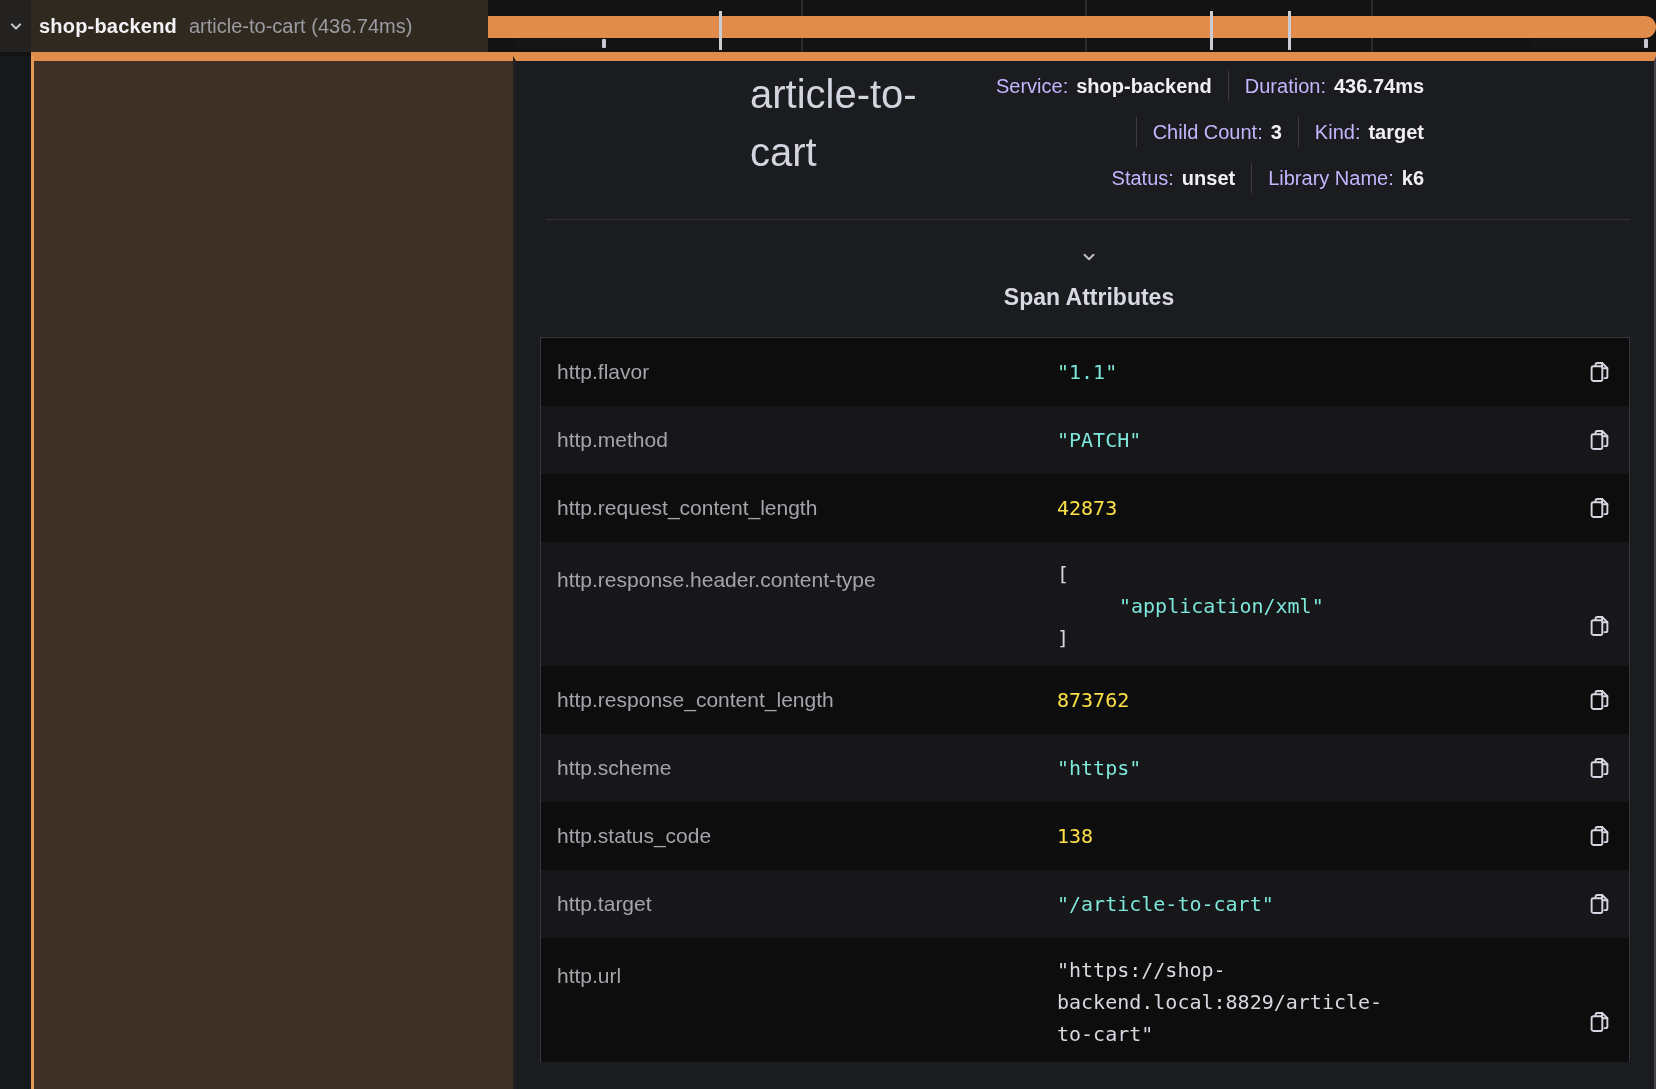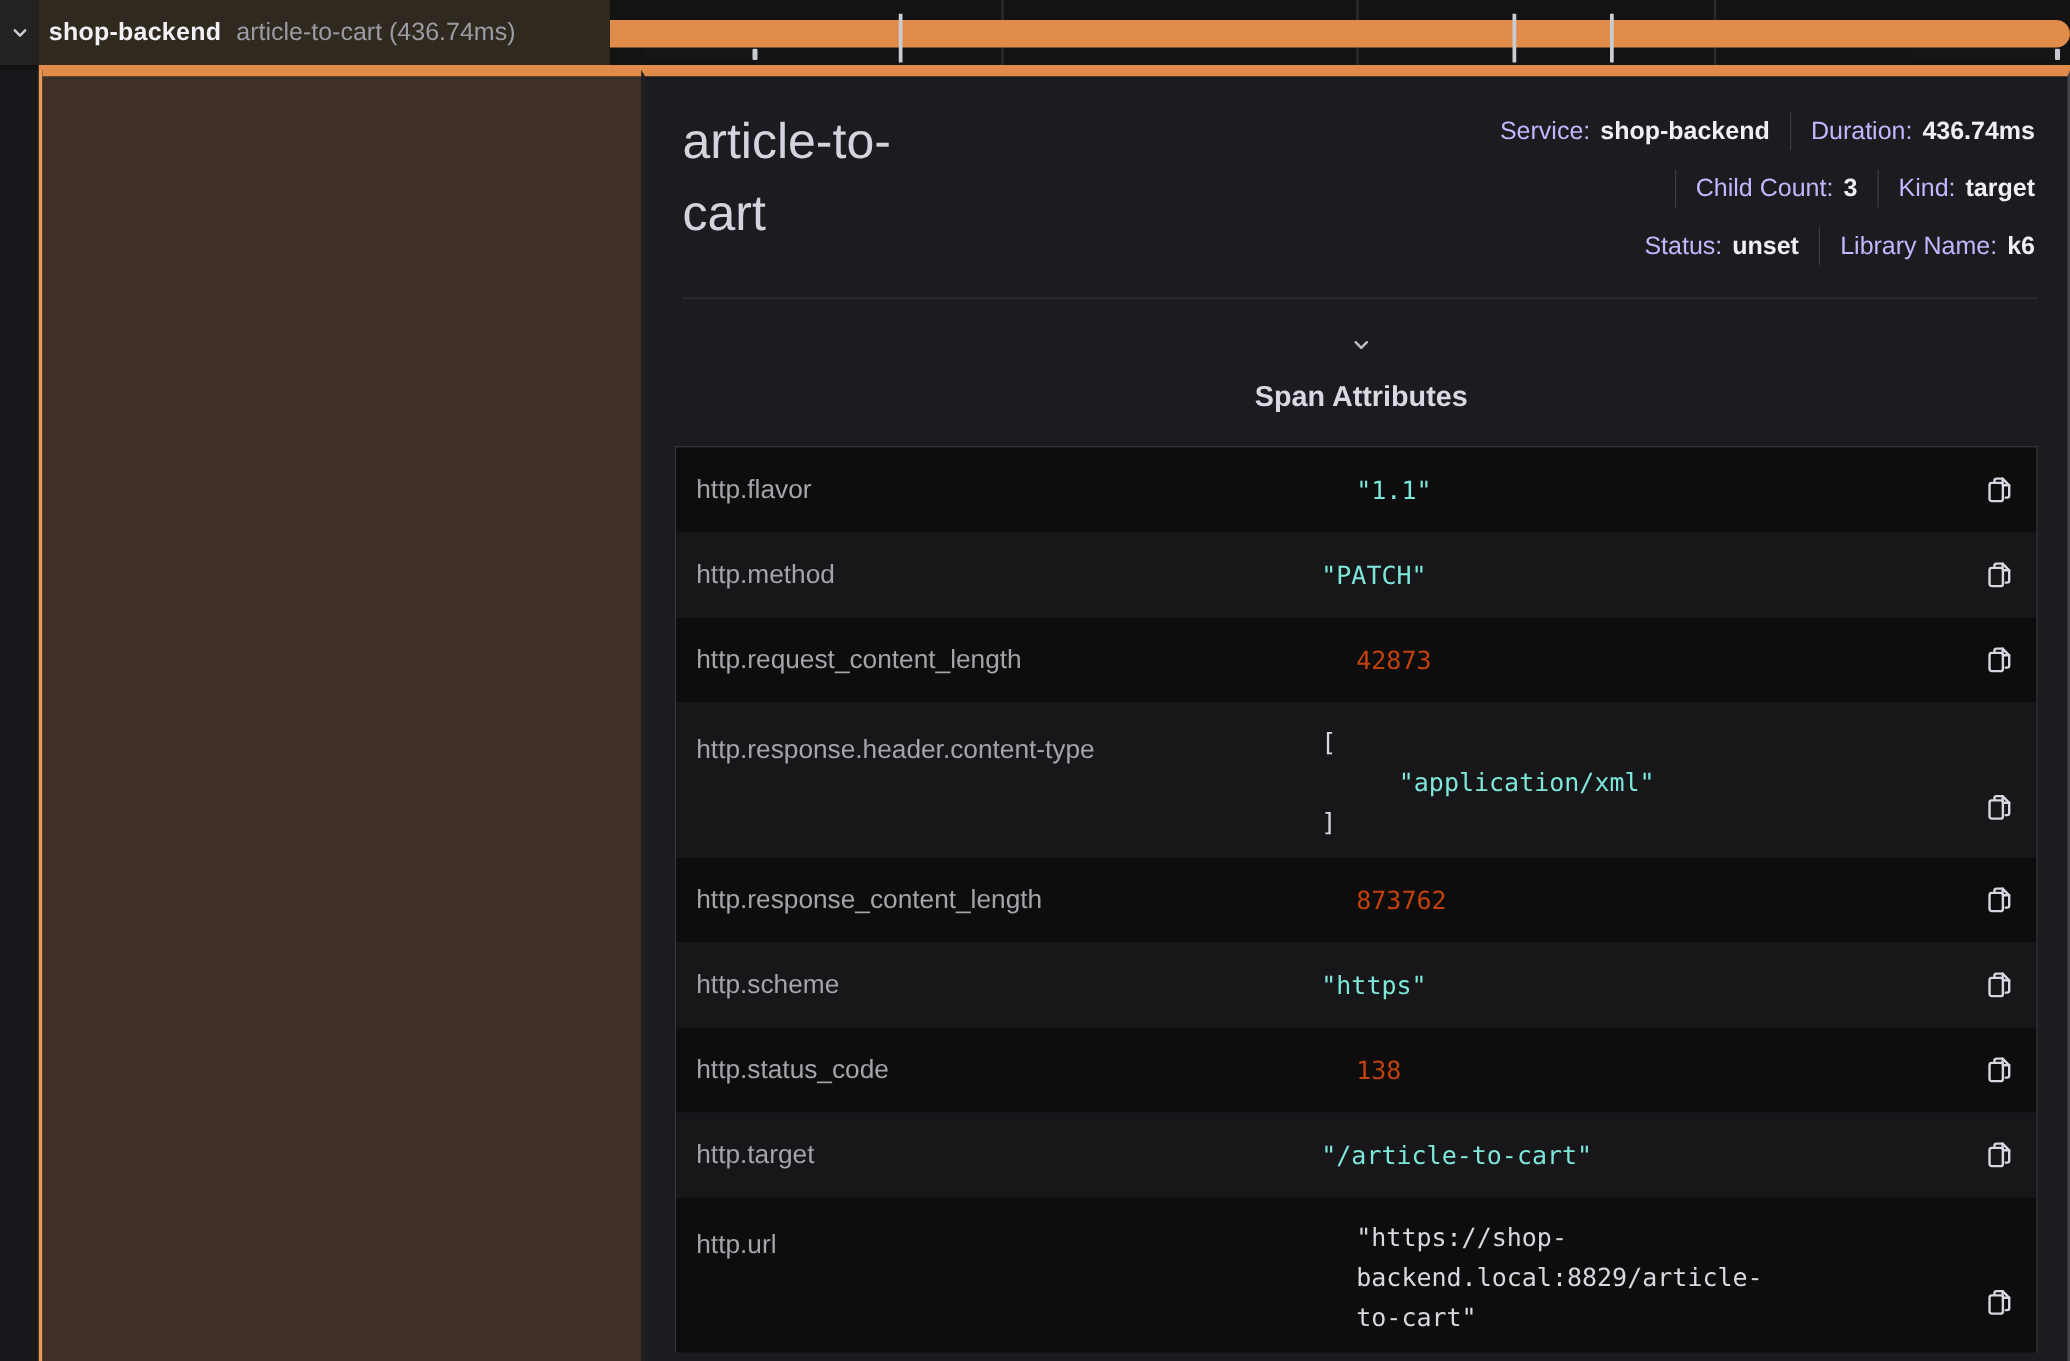--- a/index.html
+++ b/index.html
@@ -29,48 +29,48 @@
 
   
   .body{position:absolute;left:0;top:56px;width:1656px;height:1033px;display:flex;}
   .left-rail{width:31px;background:#17181c;flex:0 0 31px;}
   .orange-vline{width:3px;background:#e79a55;flex:0 0 3px;}
   .tree-panel{width:479px;flex:0 0 479px;background:#3e2f27;border-top:5px solid #e18c4b;}
   .detail-panel{flex:1;background:#1b1c20;border-top:5px solid #e18c4b;border-left:3px solid #202024;
                 border-right:2px solid #44444a;box-sizing:border-box;padding:0 24px;overflow:hidden;}
 
   
-  .detail-header{display:flex;justify-content:space-between;padding-top:23px;}
+  .detail-header{display:flex;justify-content:center;padding-top:4px;}
   .span-title{width:230px;margin:0;padding-left:6px;font-size:40px;font-weight:500;line-height:58px;
               color:#d3d4dd;word-break:break-word;}
   .meta{display:flex;flex-direction:column;align-items:flex-end;gap:16px;padding-top:6px;}
   .meta-row{display:flex;align-items:center;font-size:20px;line-height:26px;white-space:nowrap;}
   .meta-item{display:flex;gap:8px;padding:0 16px;}
   .meta-item:last-child{padding-right:2px;}
   .meta-sep{width:1px;height:30px;background:#3b3b40;}
   .mlabel{color:#c4b5fd;}
   .mvalue{color:#f0eff5;font-weight:700;}
 
   .divider{height:1px;background:#323237;margin:26px 0 0 6px;border:0;}
 
   .section-header{display:flex;align-items:center;gap:14px;margin:28px 0 26px 8px;cursor:pointer;flex-direction:column;}
   .section-title{color:#d8d9e2;font-size:23px;font-weight:700;}
 
   
   .attr-table{border:1px solid #36363b;border-bottom:none;}
   .attr-row{display:flex;align-items:center;padding:0 16px 0 16px;}
-  .attr-row.odd{--rowbg:#0d0d0e;background:var(--rowbg);gap:28px;}
+  .attr-row.odd{--rowbg:#0d0d0e;background:var(--rowbg);}
   .attr-row.even{--rowbg:#17171a;background:var(--rowbg);}
   .attr-row.tall{align-items:flex-start;padding-top:16px;padding-bottom:12px;}
   .attr-key{flex:0 0 500px;color:#a4a5ab;font-size:21px;line-height:24px;padding:22px 0;}
   .attr-row.tall .attr-key{padding:10px 0;}
   .attr-value{flex:0 0 345px;max-width:345px;font-family:"DejaVu Sans Mono", monospace;font-size:20px;
               line-height:32px;word-break:break-word;}
   .val-string{color:#7ee7db;}
-  .val-number{color:#c2410c;}
+  .val-number{color:#fde047;}
   .val-plain{color:#d8d9e0;}
   .val-bracket{color:#d8d9e0;}
   .vline{display:block;}
   .vline.indent{padding-left:62px;}
   .copy-btn{margin-left:auto;background:none;border:none;padding:0;cursor:pointer;display:flex;align-items:center;}
   .attr-row.tall .copy-btn{align-self:flex-end;margin-bottom:14px;}
   .copy-btn svg rect{fill:var(--rowbg);}
 </style>
 </head>
 <body>

